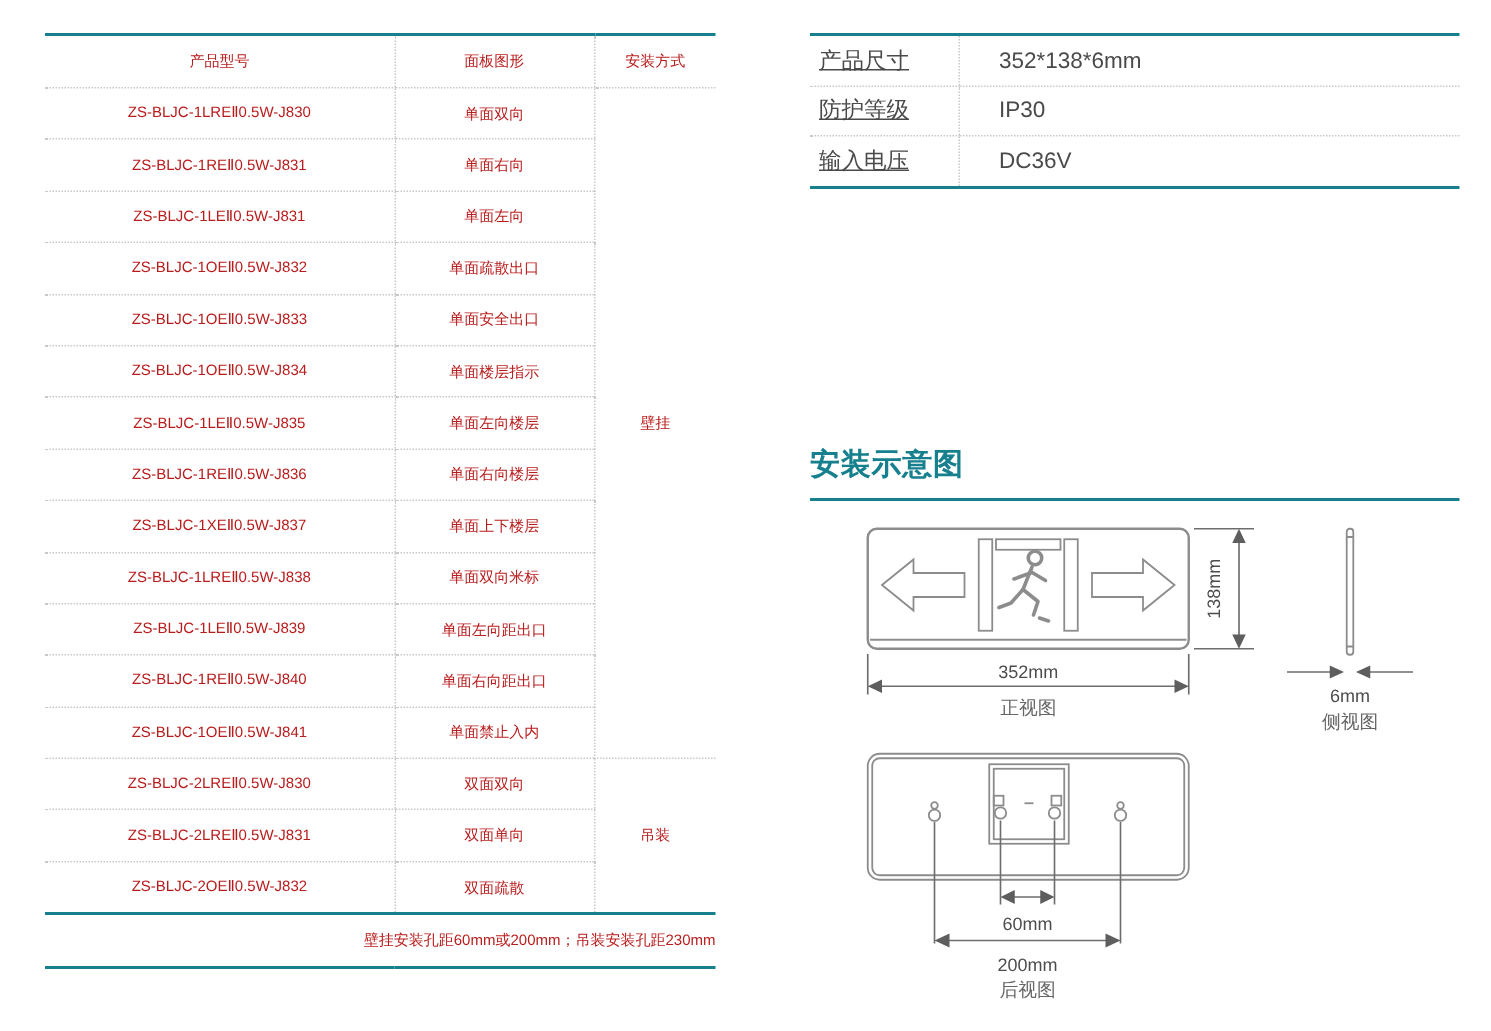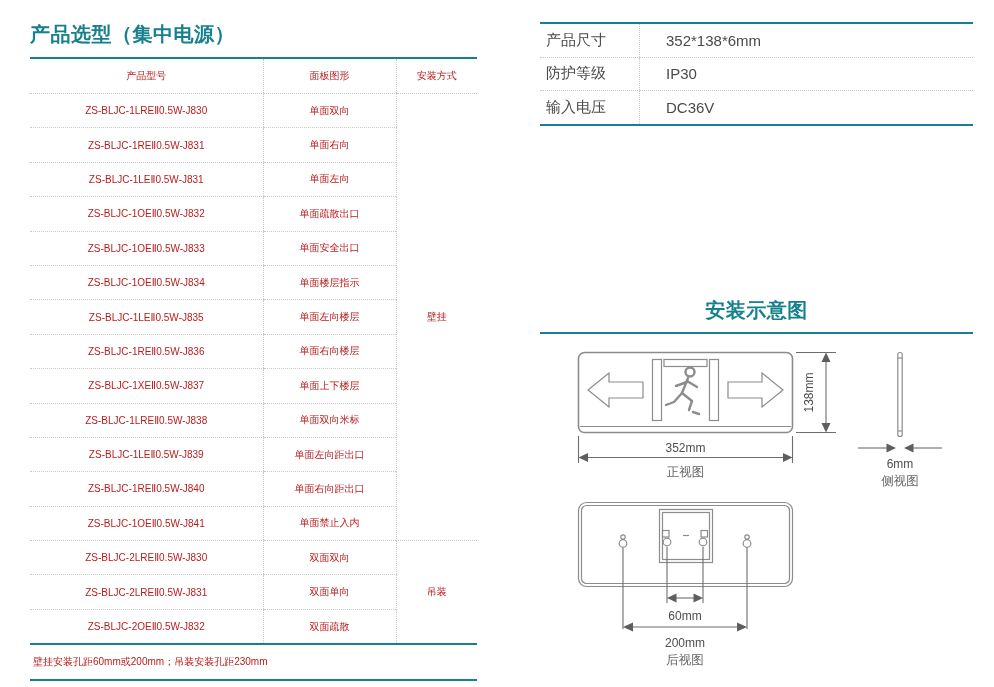--- a/index.html
+++ b/index.html
@@ -21,49 +21,48 @@
     border-top:2px solid #17808E;border-bottom:1px dotted #c9c9c9;
   }
   .sel-table td{height:33.4px;text-align:center;padding:0;margin-left:24px;}
   .sel-table .v-sep{border-left:1px dotted #c9c9c9;}
   .sel-table td.model-cell,.sel-table td.graphic-cell{border-bottom:1px dotted #c9c9c9;}
   .sel-table td.mount-cell{border-left:1px dotted #c9c9c9;border-bottom:1px dotted #c9c9c9;}
   .sel-table td.mount-cell.last{border-bottom:none;}
   .sel-table tr.last-row td{border-bottom:none;}
   .sel-table tfoot td{
     border-top:2px solid #17808E;border-bottom:2px solid #17808E;
-    height:34px;text-align:left;padding-left:3px;
+    height:34px;text-align:right;padding-left:3px;
   }
   
   .param-table{width:433px;border-collapse:collapse;table-layout:fixed;font-size:15px;color:#4a4a4a;}
   .param-table td{height:32.5px;border-bottom:1px dotted #c9c9c9;padding:0;}
   .param-table tr:first-child td{border-top:2px solid #17808E;}
   .param-table tr:last-child td{border-bottom:2px solid #17808E;margin-left:48px;}
-  .param-table td.param-label{width:93px;text-align:left;padding-left:6px;}
+  .param-table td.param-label{width:93px;text-align:left;padding-left:6px;text-decoration:underline;}
   .param-table td.param-value{border-left:1px dotted #c9c9c9;text-align:left;padding-left:26px;}
   
   .install-section{position:absolute;top:276px;left:0;width:433px;}
-  .install-section .sec-title{height:auto;border-bottom:2px solid #17808E;padding-bottom:9px;text-align:center;}
+  .install-section .sec-title{height:auto;border-bottom:2px solid #17808E;padding-bottom:9px;}
   .diagram{position:absolute;left:0;}
   .diagram.front{top:323px;}
   .diagram.rear{top:473px;}
   
   .outline{fill:none;stroke:#8c8c8c;stroke-width:1.6;}
   .outline-thin{fill:none;stroke:#8c8c8c;stroke-width:1.2;}
   .man{fill:none;stroke:#8c8c8c;stroke-width:2.4;stroke-linecap:round;stroke-linejoin:round;}
   .dim-line{fill:none;stroke:#6d6d6d;stroke-width:1.1;}
   .dim-head{fill:#5e5e5e;stroke:none;}
   .dim-text{font-size:12px;fill:#4d4d4d;}
   .view-text{font-size:12.5px;fill:#666666;}
 </style>
 </head>
 <body>
 
 <section class="panel panel-left">
-  <h2 class="sec-title">产品选型（集中电源）</h2>
   <table class="sel-table">
     <colgroup>
         <col style="width:233px">
         <col style="width:133px">
         <col style="width:81px">
       </colgroup>
     <thead>
       <tr>
         <th>产品型号</th>
         <th class="v-sep">面板图形</th>

